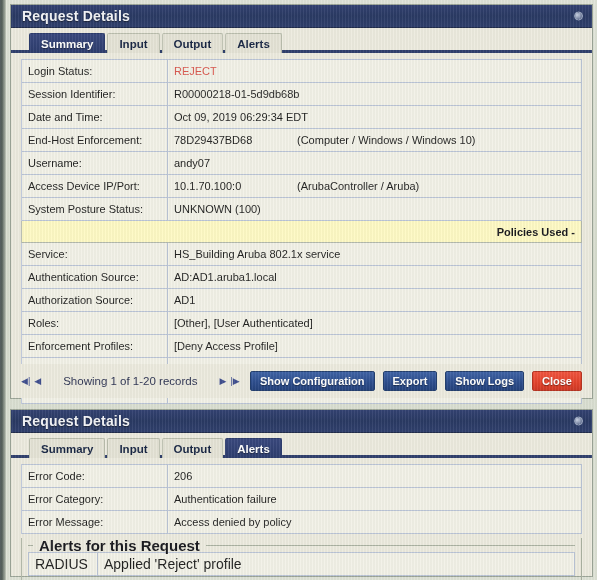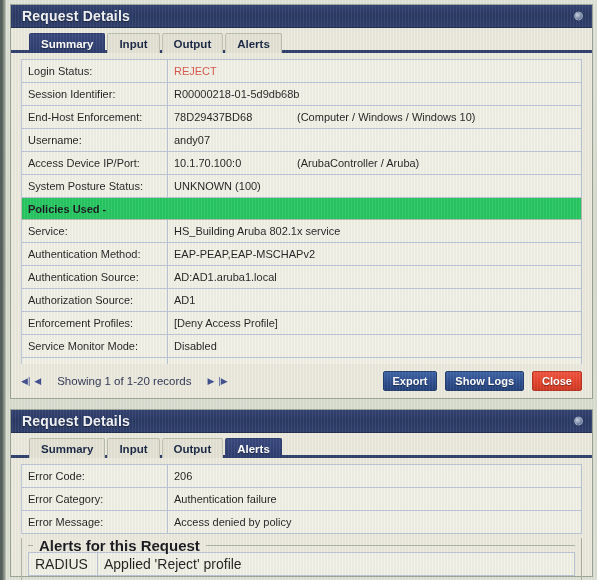--- a/index.html
+++ b/index.html
@@ -140,23 +140,23 @@
     overflow: hidden;
   }
   td.k { width: 133px; color: #1a1a1a; }
   td.v { color: #1a1a1a; }
   .v-reject { color: #d8534a; font-weight: normal; }
   .v-extra  { color: #1a1a1a; }
   .v-main   { display: inline-block; min-width: 123px; }
   .v-muted  { color: #4a4a4a; }
 
   tr.section td {
-    text-align: left;
+    text-align: right;
     font-weight: bold;
-    background: #22c55e;
+    background: #fef9c3;
     border: 1px solid #b2b8ac;
     color: #14141a;
     height: 17px;
   }
 
   
   .footer {
     position: absolute;
     left: 0; right: 0; bottom: 0;
     height: 34px;
@@ -172,21 +172,21 @@
     gap: 4px;
     font-size: 11.5px;
     color: #2a3050;
   }
   .pager .pg-icon {
     color: #3b4a8c;
     font-size: 9px;
     line-height: 1;
     cursor: pointer;
   }
-  .pager .pg-text { margin: 0 12px; }
+  .pager .pg-text { margin: 0 18px; }
 
   .btns {
     margin-left: auto;
     display: flex;
     align-items: center;
     gap: 8px;
   }
   .btn {
     font-size: 11px;
     font-weight: bold;
@@ -274,20 +274,24 @@
             <td class="k">Login Status:</td>
             <td class="v">
               <span class="v-reject">REJECT</span>
             </td>
           </tr>
           <tr>
             <td class="k">Session Identifier:</td>
             <td class="v">R00000218-01-5d9db68b</td>
           </tr>
           <tr>
+            <td class="k">Date and Time:</td>
+            <td class="v">Oct 09, 2019 06:29:34 EDT</td>
+          </tr>
+          <tr>
             <td class="k">End-Host Enforcement:</td>
             <td class="v">
               <span class="v-main">78D29437BD68</span><span class="v-extra">(Computer / Windows / Windows 10)</span>
             </td>
           </tr>
           <tr>
             <td class="k">Username:</td>
             <td class="v">andy07</td>
           </tr>
           <tr>
@@ -303,30 +307,30 @@
 
           <tr class="section">
             <td colspan="2">Policies Used -</td>
           </tr>
 
           <tr>
             <td class="k">Service:</td>
             <td class="v">HS_Building Aruba 802.1x service</td>
           </tr>
           <tr>
-            <td class="k">Authentication Method:</td>
-            <td class="v">EAP-PEAP,EAP-MSCHAPv2</td>
-          </tr>
-          <tr>
             <td class="k">Authentication Source:</td>
             <td class="v">AD:AD1.aruba1.local</td>
           </tr>
           <tr>
             <td class="k">Authorization Source:</td>
             <td class="v">AD1</td>
+          </tr>
+          <tr>
+            <td class="k">Roles:</td>
+            <td class="v">[Other], [User Authenticated]</td>
           </tr>
           <tr>
             <td class="k">Enforcement Profiles:</td>
             <td class="v">[Deny Access Profile]</td>
           </tr>
           <tr>
             <td class="k">Service Monitor Mode:</td>
             <td class="v">Disabled</td>
           </tr>
           <tr>
@@ -339,20 +343,21 @@
 
     <div class="footer">
       <div class="pager">
         <span class="pg-icon">◀|</span>
         <span class="pg-icon">◀</span>
         <span class="pg-text">Showing 1 of 1-20 records</span>
         <span class="pg-icon">▶</span>
         <span class="pg-icon">|▶</span>
       </div>
       <div class="btns">
+        <div class="btn">Show Configuration</div>
         <div class="btn">Export</div>
         <div class="btn">Show Logs</div>
         <div class="btn danger">Close</div>
       </div>
     </div>
   </div>
 
   <div class="panel" id="panel-alerts">
 
     <div class="titlebar">

